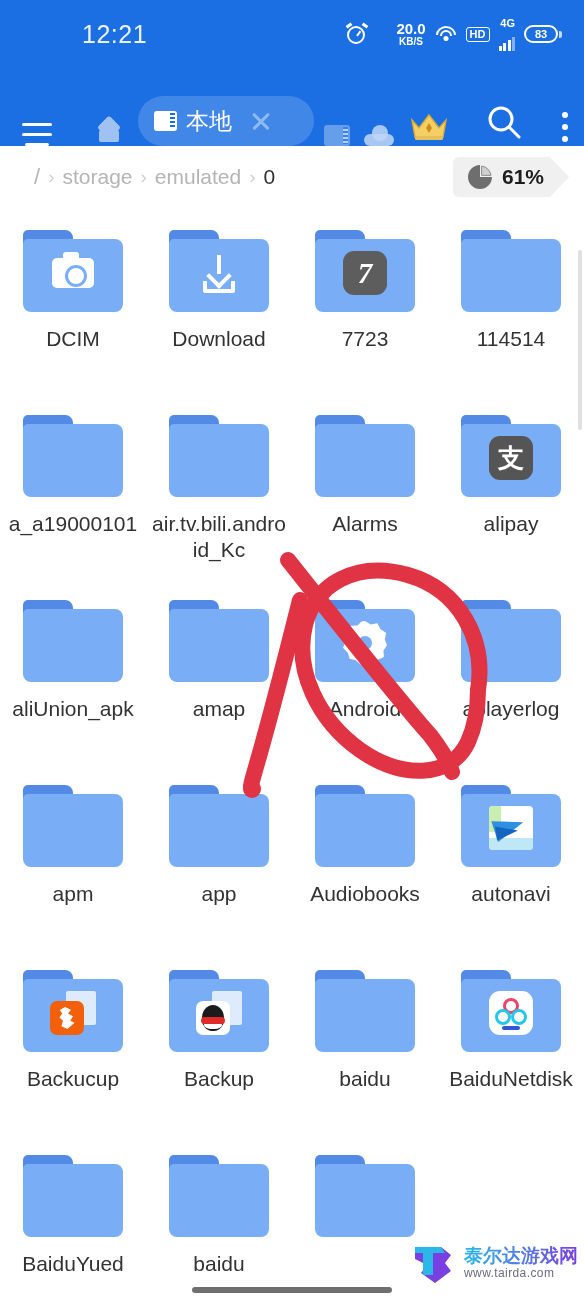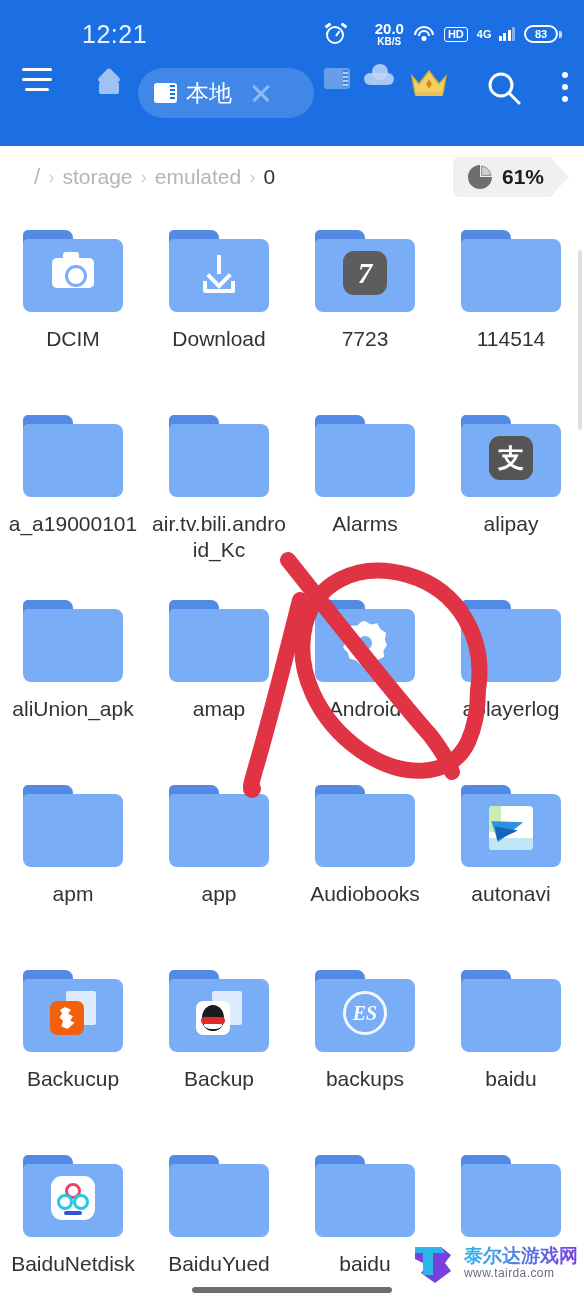--- a/index.html
+++ b/index.html
@@ -47,40 +47,40 @@
   }
   .wifi-ic i:nth-child(1){ width:20px; height:9px; top:1px; }
   .wifi-ic i:nth-child(2){ width:12px; height:6px; top:5px; }
   .wifi-ic i:nth-child(3){
     width:5px; height:5px; top:11px; border:none; background:#fff; border-radius:50%;
   }
   .hd-ic {
     border:1.6px solid #fff; border-radius:3px; font-size:11px; font-weight:bold;
     padding:1px 3px; line-height:1;
   }
-  .sig { display:flex; align-items:flex-end; gap:7px; }
+  .sig { display:flex; align-items:flex-end; gap:7px;flex-direction:column; }
   .sig-4g { font-size:11px; font-weight:bold; line-height:1; margin-bottom:1px; }
   .bars { display:flex; align-items:flex-end; gap:1.5px; }
   .bars b { width:3px; background:#fff; display:block; }
   .bars b:nth-child(1){ height:5px; }
   .bars b:nth-child(2){ height:8px; }
   .bars b:nth-child(3){ height:11px; }
   .bars b:nth-child(4){ height:14px; background:rgba(255,255,255,.45); }
   .batt { display:flex; align-items:center; }
   .batt-body {
     width:34px; height:18px; border:2px solid #fff; border-radius:9px;
     display:flex; align-items:center; justify-content:center;
   }
   .batt-body span { font-size:11px; font-weight:bold; }
   .batt-cap { width:3px; height:7px; background:rgba(255,255,255,.75); border-radius:0 2px 2px 0; margin-left:1px; }
 
   
   .toolbar {
     height:78px; background:#1b6fe3;
-    display:flex; align-items:flex-start; color:#fff;
+    display:flex; align-items:flex-end; color:#fff;
   }
   .tb-hamb { width:74px; display:flex; flex-direction:column; align-items:center; gap:7px; cursor:pointer; }
   .tb-hamb span { display:block; width:30px; height:3px; background:#fff; border-radius:2px; }
   .tb-hamb span:nth-child(3) { width:24px; }
   .home-ic { width:30px; height:30px; position:relative; opacity:.58; margin-left:20px; cursor:pointer; }
   .home-ic .roof {
     position:absolute; top:3px; left:50%; transform:translateX(-50%) rotate(45deg);
     width:17px; height:17px; background:#fff; border-radius:3px;
   }
   .home-ic .base {
@@ -584,30 +584,20 @@
               </div>
             </div>
         </div>
         </div>
       <div class="cell-label">Backup</div>
     </div>
     <div class="cell">
       <div class="folder">
           <div class="tab"></div>
           <div class="body"></div>
-        <div class="emb">
-            <div class="ic-es">ES</div>
-          </div>
-        </div>
-      <div class="cell-label">backups</div>
-    </div>
-    <div class="cell">
-      <div class="folder">
-          <div class="tab"></div>
-          <div class="body"></div>
         </div>
       <div class="cell-label">baidu</div>
     </div>
 
     <div class="cell">
       <div class="folder">
           <div class="tab"></div>
           <div class="body"></div>
         <div class="emb">
           <div class="ic-netdisk">

